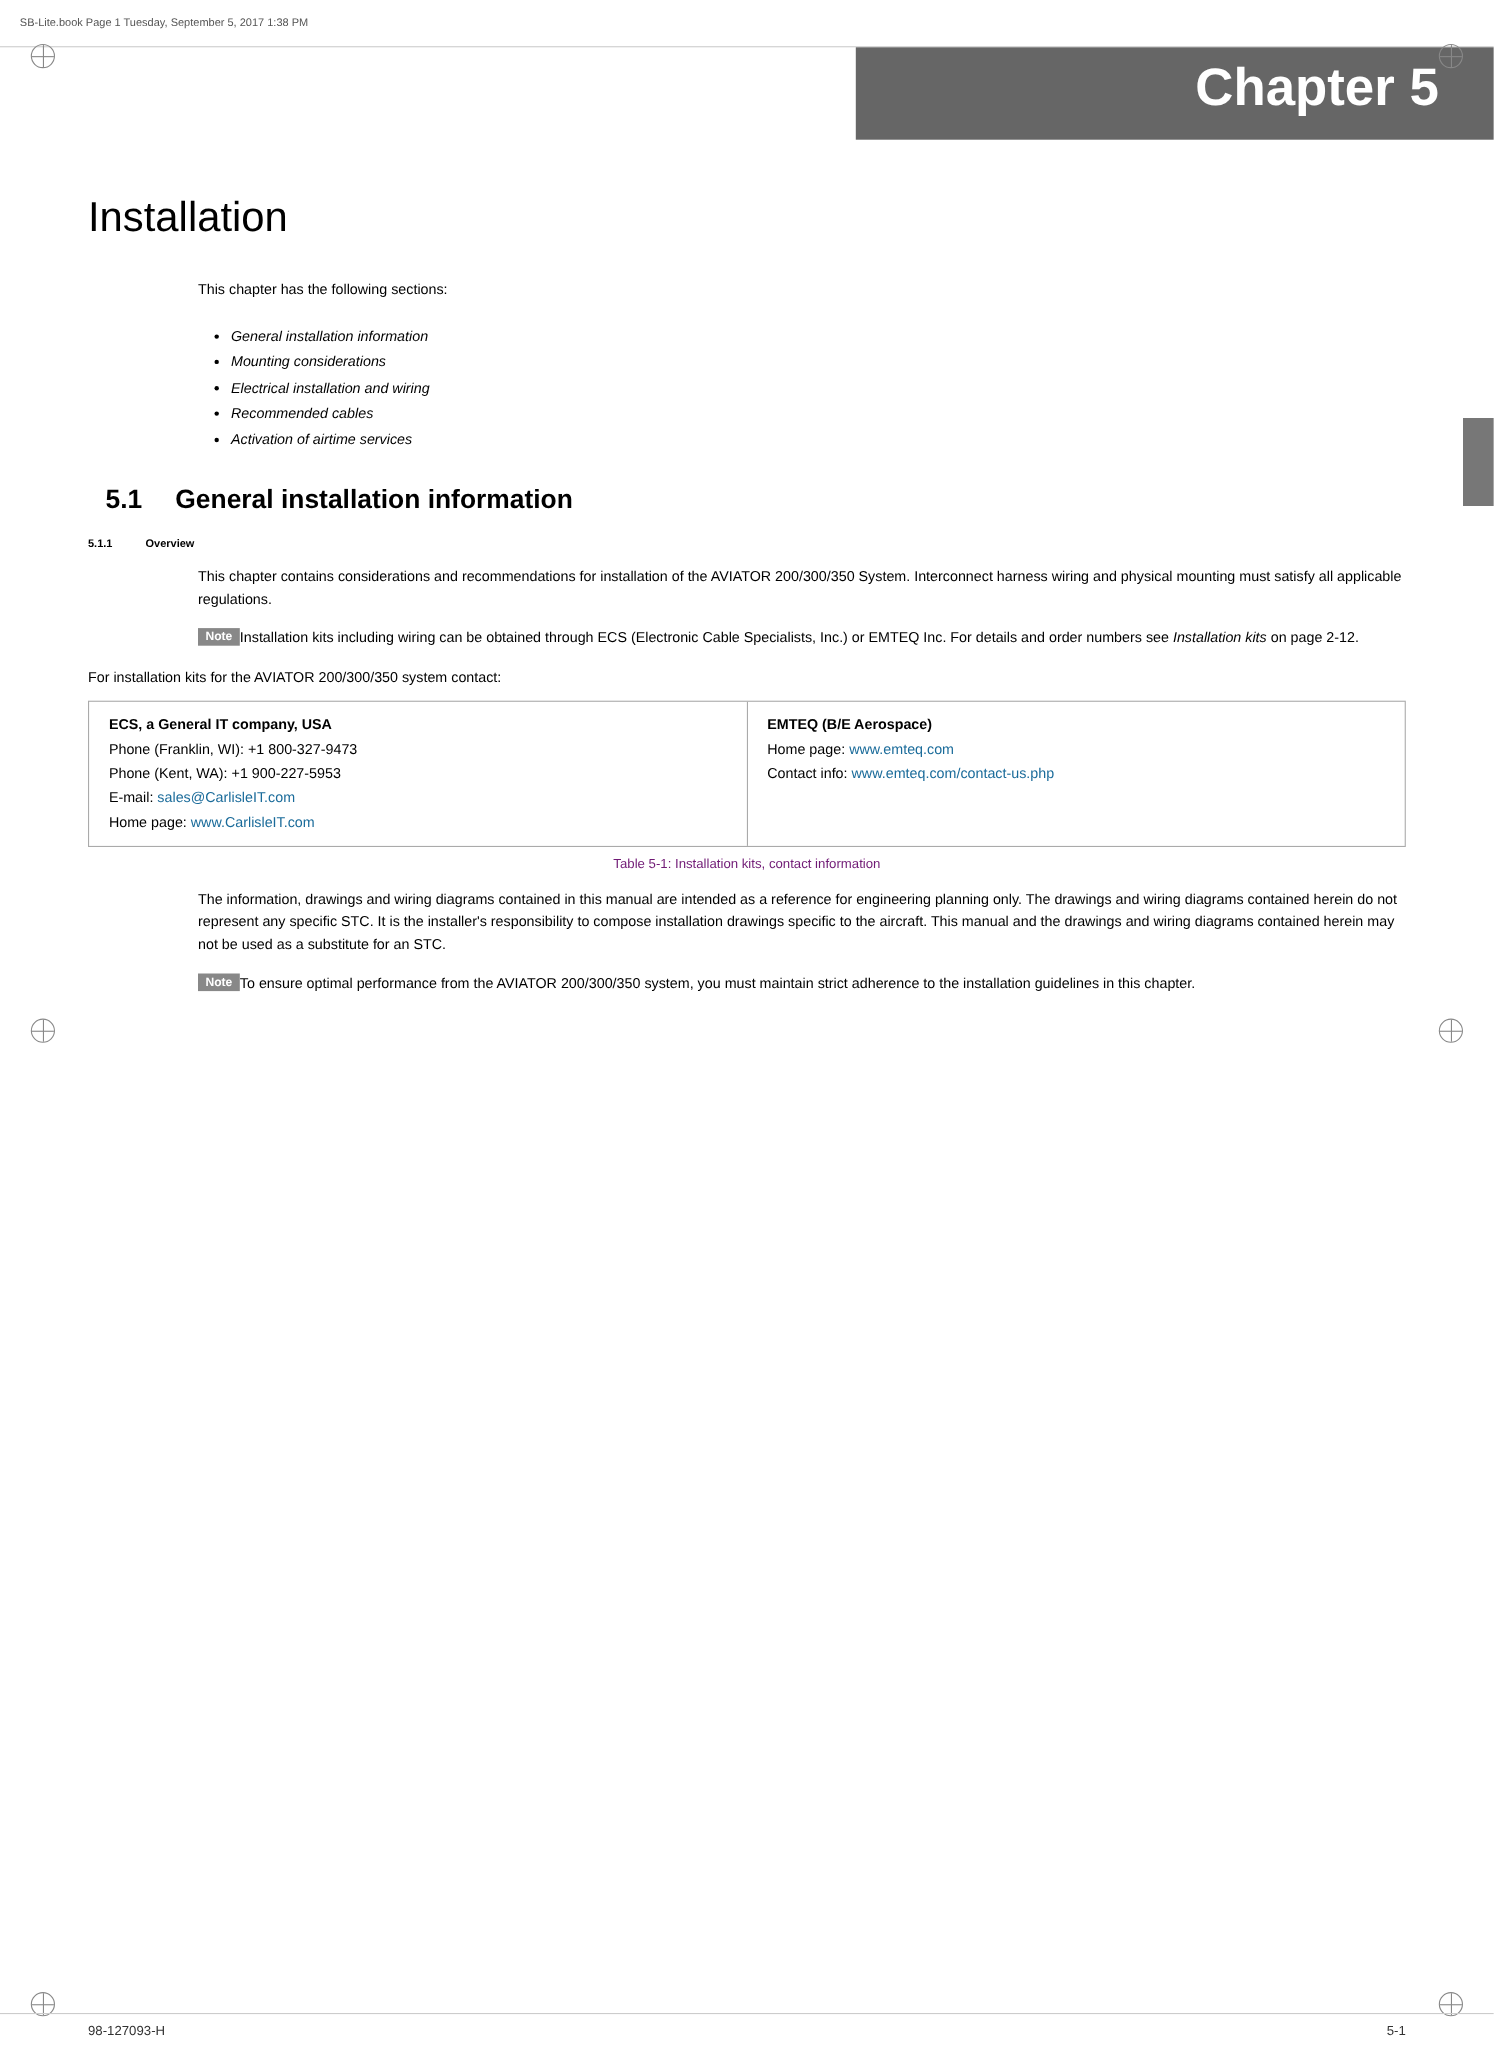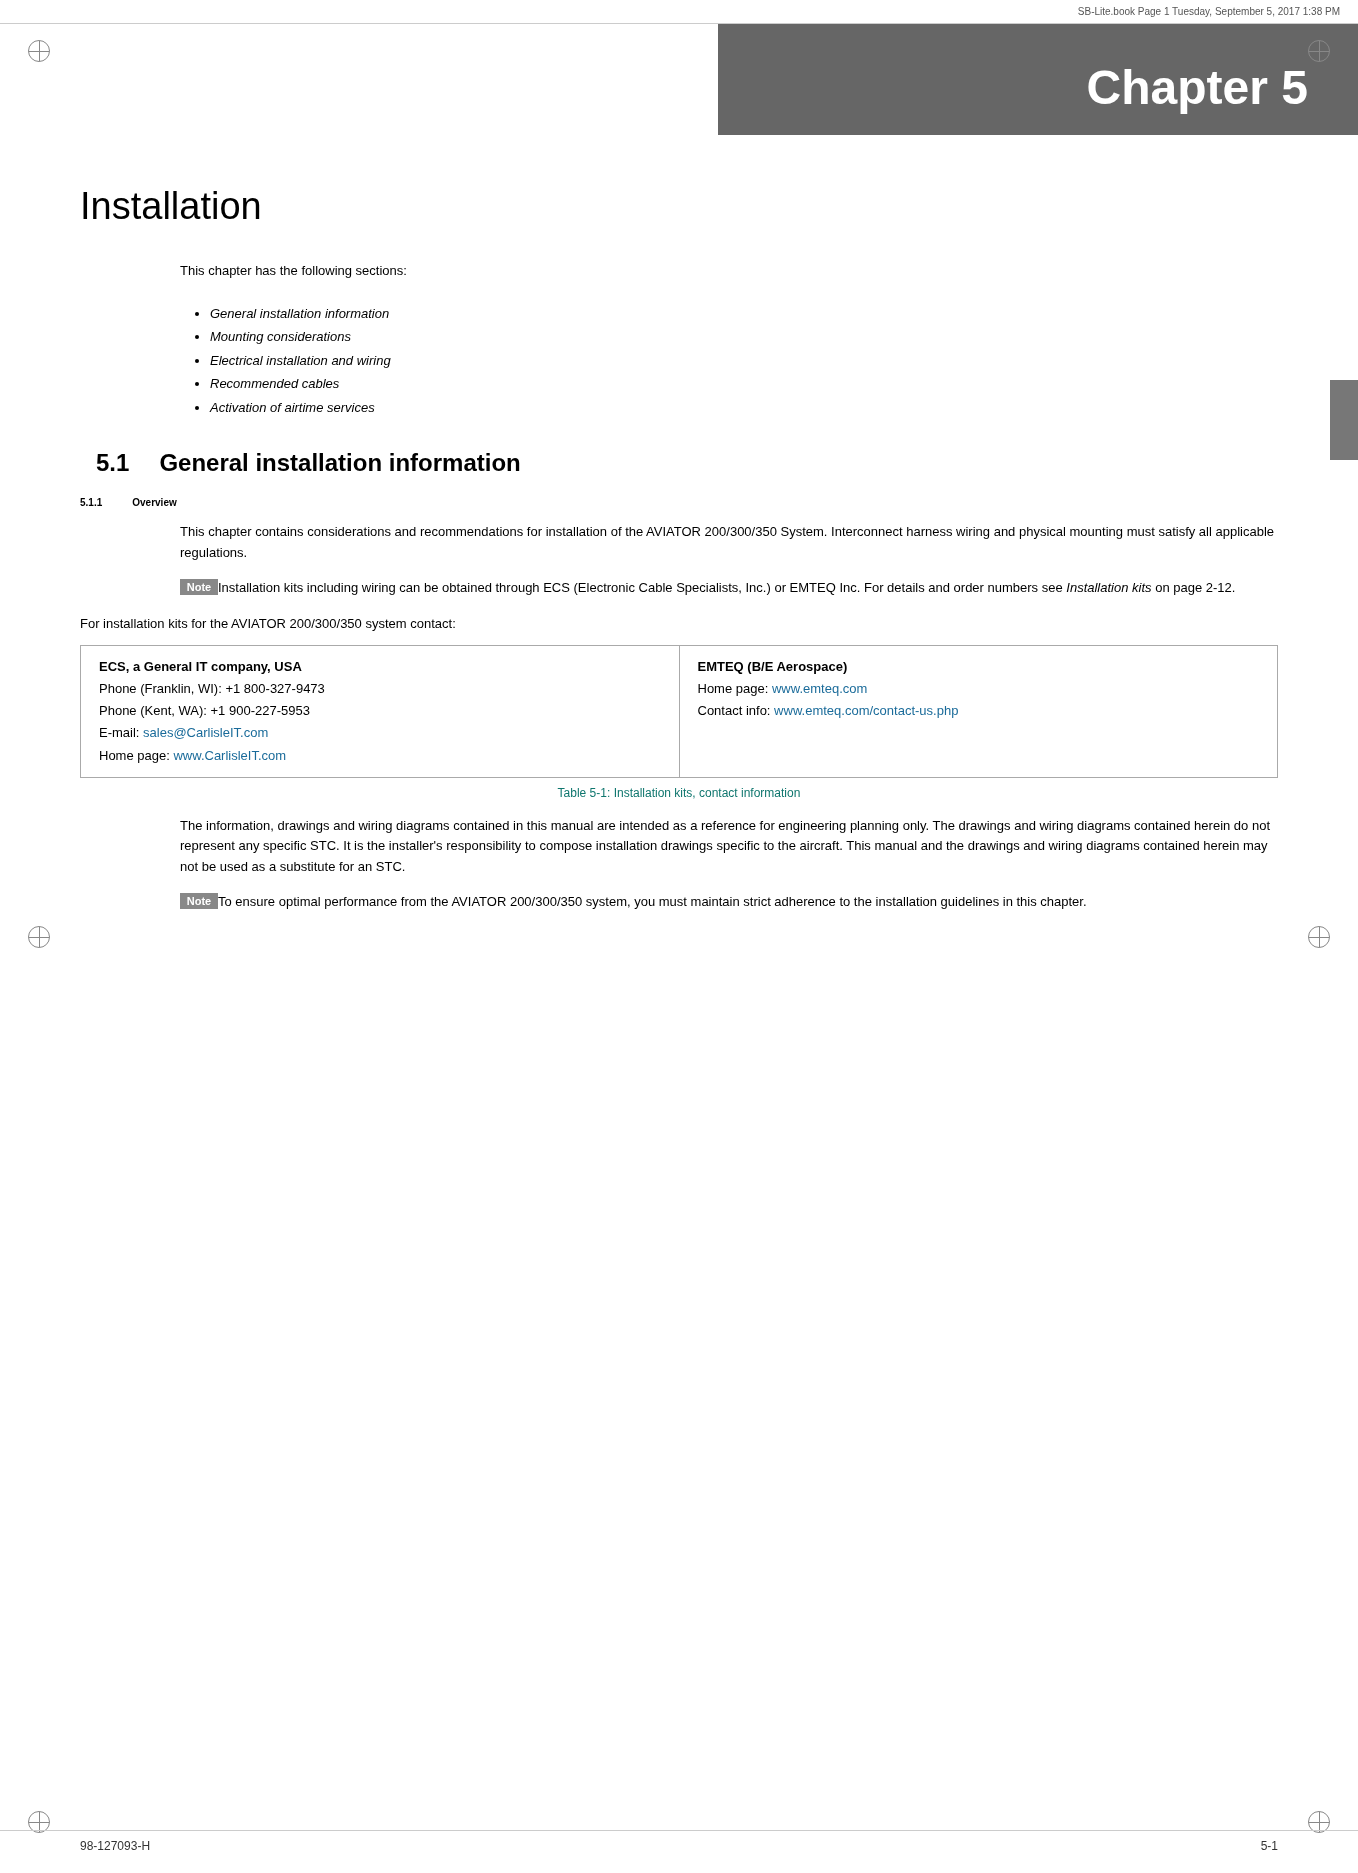--- a/index.html
+++ b/index.html
@@ -9,42 +9,42 @@
       font-size: 13px;
       color: #000;
       width: 1358px;
       min-height: 1873px;
       position: relative;
     }
 
     
     .top-bar {
       display: flex;
-      justify-content: flex-end;
+      justify-content: flex-start;
       align-items: center;
       padding: 4px 18px;
       font-size: 10px;
       color: #555;
       border-bottom: 1px solid #ccc;
-      height: 24px;
+      height: 43px;
     }
 
     
     .chapter-header {
       display: flex;
       justify-content: flex-end;
       margin-bottom: 30px;
     }
     .chapter-title-box {
       background: #666;
       color: #fff;
       font-size: 48px;
       font-weight: bold;
-      padding: 36px 50px 20px 80px;
-      width: 640px;
+      padding: 9px 50px 20px 80px;
+      width: 580px;
       text-align: right;
     }
 
     
     .page-content {
       padding: 10px 80px 60px 80px;
       position: relative;
     }
 
     .section-title-main {
@@ -155,21 +155,21 @@
       line-height: 1.7;
       width: 50%;
     }
     .contact-table td:first-child {
       border-right: 1px solid #aaa;
     }
     .table-caption {
       text-align: center;
       font-size: 12px;
       margin-bottom: 16px;
-      color: #0f766e;
+      color: #701a75;
     }
 
     .contact-company {
       font-weight: bold;
     }
     .contact-link {
       color: #1a6b9a;
       text-decoration: none;
     }
 

